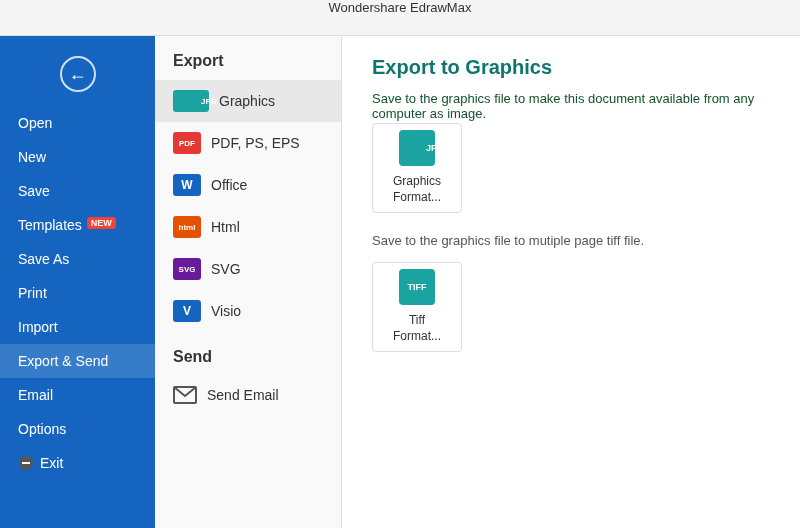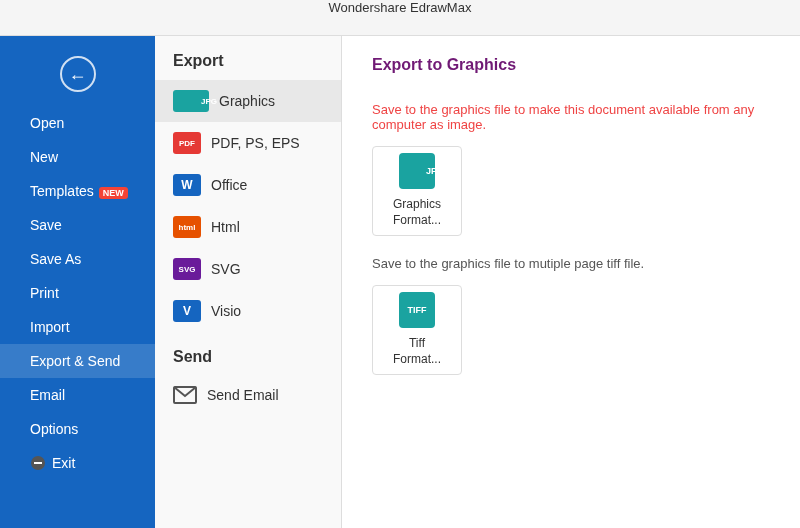--- a/index.html
+++ b/index.html
@@ -50,22 +50,22 @@
       display: flex;
       align-items: center;
       justify-content: center;
       cursor: pointer;
       color: white;
       font-size: 18px;
     }
 
     .sidebar-item {
       display: flex;
-      align-items: flex-end;
-      padding: 9px 30px;
+      align-items: flex-start;
+      padding: 9px 18px;
       color: white;
       font-size: 14px;
       cursor: pointer;
       position: relative;
     }
 
     .sidebar-item.active {
       background: rgba(255,255,255,0.15);
     }
 
@@ -142,30 +142,30 @@
 
     
     .content-panel {
       flex: 1;
       background: white;
       padding: 20px 30px;
       overflow-y: auto;
     }
 
     .content-title {
-      font-size: 16px;
+      font-size: 20px;
       font-weight: 600;
-      color: #701a75;
-      margin-bottom: 28px;
+      color: #0f766e;
+      margin-bottom: 12px;
     }
 
     .content-desc {
       font-size: 13px;
-      color: #ef4444;
-      margin-bottom: 14px;
+      color: #14532d;
+      margin-bottom: 2px;
     }
 
     .format-cards {
       display: flex;
       flex-wrap: wrap;
       gap: 10px;
       margin-bottom: 20px;
     }
 
     .format-card {
@@ -234,25 +234,25 @@
         <span>←</span>
       </div>
     </div>
     <div class="sidebar-item">
       <span>Open</span>
     </div>
     <div class="sidebar-item">
       <span>New</span>
     </div>
     <div class="sidebar-item">
+      <span>Save</span>
+    </div>
+    <div class="sidebar-item">
       <span>Templates</span>
       <span class="badge">NEW</span>
-    </div>
-    <div class="sidebar-item">
-      <span>Save</span>
     </div>
     <div class="sidebar-item">
       <span>Save As</span>
     </div>
     <div class="sidebar-item">
       <span>Print</span>
     </div>
     <div class="sidebar-item">
       <span>Import</span>
     </div>

